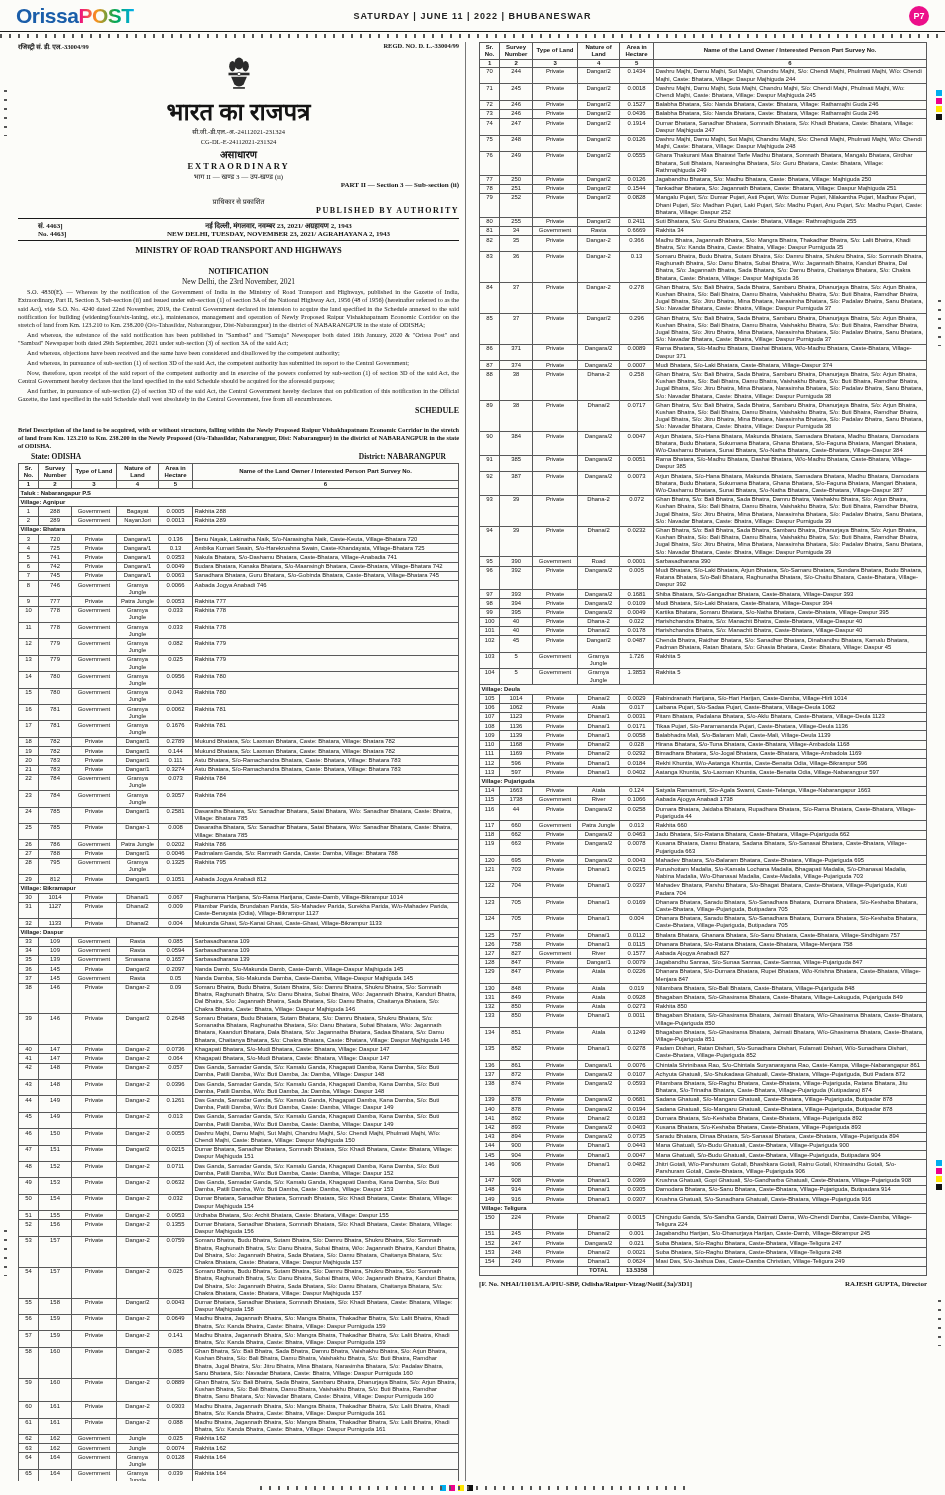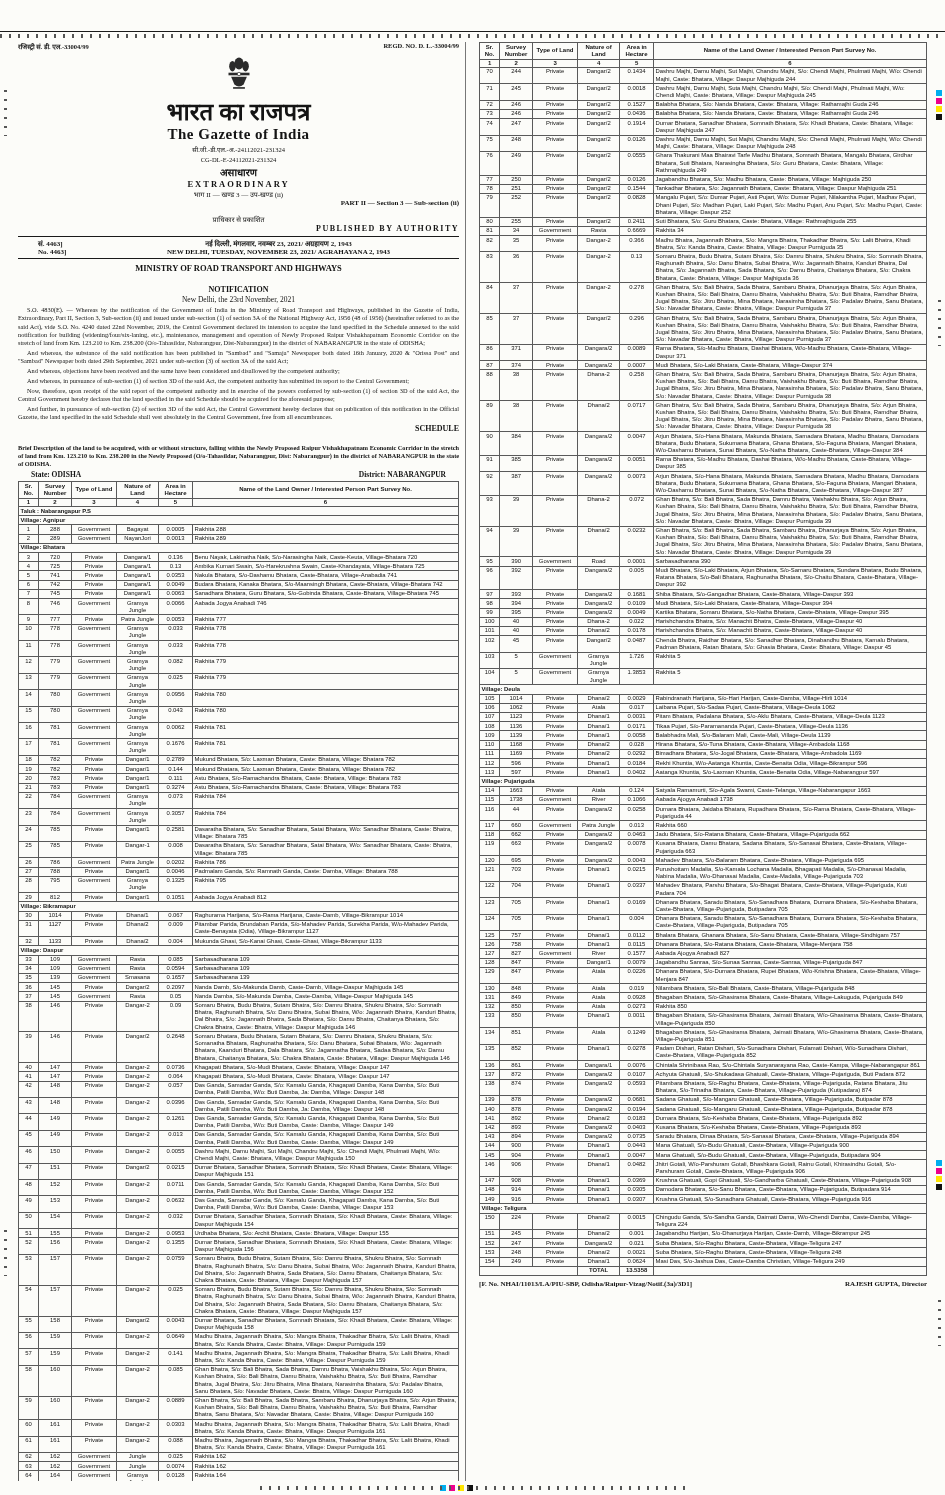--- a/index.html
+++ b/index.html
@@ -77,20 +77,27 @@
   .doc-footer{display:flex;justify-content:space-between;align-items:flex-end;
               font-size:7px;margin-top:4px;font-family:"Liberation Serif",serif;}
   .doc-footer .file{font-weight:bold;}
   .doc-footer .sign{font-weight:bold;}
 </style>
 </head>
 <body>
 
 <div class="page">
 
+  <div class="topbar">
+    <div class="logo">
+      <span class="orissa">Orissa</span><span class="post">POST</span>
+    </div>
+    <div class="dateline">SATURDAY | JUNE 11 | 2022 | BHUBANESWAR</div>
+    <div class="pbadge">P7</div>
+  </div>
   <div class="top-rule"></div>
   <div class="ruler"></div>
 
   <div class="edge-dashes-v" style="left:4px;top:90px;"></div>
   <div class="edge-dashes-v" style="left:4px;top:1230px;"></div>
   <div class="edge-dashes-v" style="right:4px;top:300px;"></div>
   <div class="edge-dashes-v" style="right:4px;top:1300px;"></div>
   <div class="cmyk" style="right:3px;top:90px;">
       <span class="c"></span>
       <span class="m"></span>
@@ -129,21 +136,20 @@
             <rect x="14" y="30" width="32" height="4"></rect>
             <circle cx="30" cy="32" r="2.6" fill="#fcfcf9"></circle>
             <circle cx="30" cy="32" r="2.6" fill="none" stroke="#2b2b2b" stroke-width="1"></circle>
             <path d="M18 36 L42 36 L37 48 Q30 54 23 48 Z"></path>
             <rect x="21" y="52" width="18" height="2.5"></rect>
           </g>
         </svg>
       </div>
 
       <div class="g-title-hi">भारत का राजपत्र</div>
-      <div class="g-title-en">The Gazette of India</div>
       <div class="g-small">सी.जी.-डी.एल.-अ.-24112021-231324</div>
       <div class="g-small">CG-DL-E-24112021-231324</div>
       <div class="g-extra-hi">असाधारण</div>
       <div class="g-extra-en">EXTRAORDINARY</div>
       <div class="g-part">भाग II — खण्ड 3 — उप-खण्ड (ii)</div>
       <div class="g-part-en">PART II — Section 3 — Sub-section (ii)</div>
       <div class="g-auth-hi">प्राधिकार से प्रकाशित</div>
       <div class="g-auth-en">PUBLISHED BY AUTHORITY</div>
 
       <div class="no-date-block">

